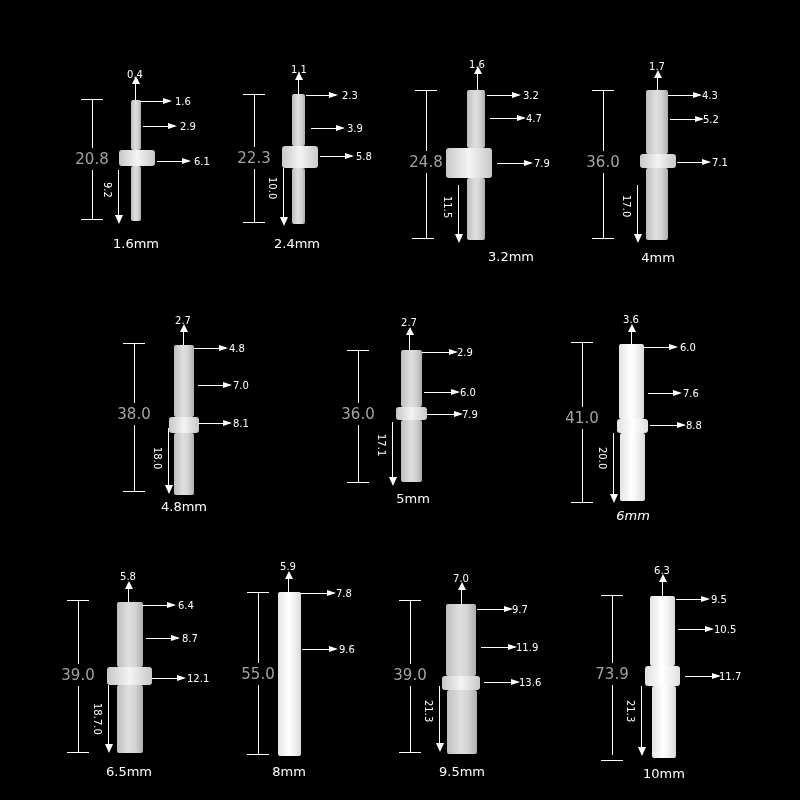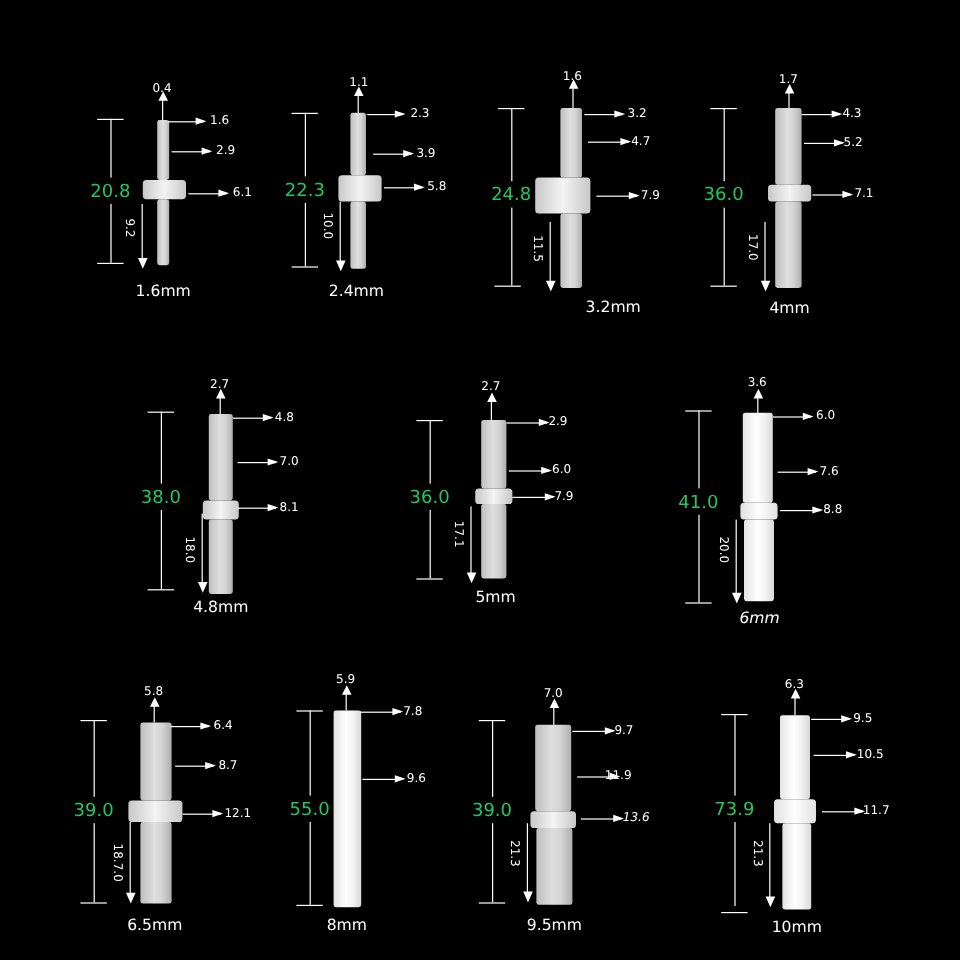--- a/index.html
+++ b/index.html
@@ -1,21 +1,21 @@
 <!DOCTYPE html>
 <html><head>
 <meta charset="utf-8">
 <style>
   html, body { margin:0; padding:0; background:#000; }
   body { width:800px; height:800px; position:relative; overflow:hidden;
          font-family:"DejaVu Sans", sans-serif; color:#fff; }
   .item { position:absolute; }
   .vline { position:absolute; width:1px; background:#fff; }
   .tick { position:absolute; height:1px; width:22px; background:#fff; }
-  .dimlabel { position:absolute; font-size:15px; color:#22c55e; background:#000; padding:2px 0; transform:translate(-50%,-50%); white-space:nowrap; }
+  .dimlabel { position:absolute; font-size:15px; color:#a3a3a3; background:#000; padding:2px 0; transform:translate(-50%,-50%); white-space:nowrap; }
   .body-part { position:absolute; background:linear-gradient(90deg,#cfcfcf 0%,#f2f2f2 45%,#e6e6e6 70%,#bdbdbd 100%); border-radius:2px; opacity:.92; }
   .body-part.opaque { background:linear-gradient(90deg,#e4e4e4 0%,#ffffff 45%,#f3f3f3 70%,#d8d8d8 100%); opacity:1; }
   .collar { position:absolute; background:linear-gradient(90deg,#c8c8c8,#f4f4f4 50%,#c8c8c8); border-radius:3px; }
   .harrow { position:absolute; height:1px; background:#fff; }
   .harrow::after { content:""; position:absolute; right:-2px; top:-3px; border-left:9px solid #fff; border-top:3.5px solid transparent; border-bottom:3.5px solid transparent; }
   .hlabel { position:absolute; font-size:10px; color:#fff; white-space:nowrap; transform:translateY(-50%); }
   .uparrow { position:absolute; width:1px; background:#fff; }
   .uparrow::before { content:""; position:absolute; top:-6px; left:-3.5px; border-bottom:8px solid #fff; border-left:4px solid transparent; border-right:4px solid transparent; }
   .toplabel { position:absolute; font-size:10px; color:#fff; transform:translateX(-50%); white-space:nowrap; }
   .downarrow { position:absolute; width:1px; background:#fff; }
@@ -215,23 +215,23 @@
   <div class="tick" style="left:399px;top:752px;"></div>
   <div class="dimlabel" style="left:410px;top:675px;">39.0</div>
   <div class="body-part" style="left:446px;top:604px;width:30px;height:72px;"></div>
   <div class="collar" style="left:442px;top:676px;width:38px;height:14px;"></div>
   <div class="body-part" style="left:447px;top:690px;width:30px;height:64px;"></div>
   <div class="uparrow" style="left:461px;top:588px;height:16px;"></div>
   <div class="toplabel" style="left:461px;top:573px;">7.0</div>
   <div class="harrow" style="left:477px;top:609px;width:34px;"></div>
   <div class="hlabel" style="left:512px;top:609px;">9.7</div>
   <div class="harrow" style="left:481px;top:647px;width:34px;"></div>
-  <div class="hlabel" style="left:504px;top:647px;">11.9</div>
+  <div class="hlabel" style="left:516px;top:647px;">11.9</div>
   <div class="harrow" style="left:484px;top:682px;width:34px;"></div>
-  <div class="hlabel" style="left:519px;top:682px;font-style:italic;">13.6</div>
+  <div class="hlabel" style="left:519px;top:682px;">13.6</div>
   <div class="downarrow" style="left:439px;top:686px;height:60px;"></div>
   <div class="rotlabel" style="left:434px;top:700px;">21.3</div>
   <div class="caption" style="left:462px;top:764px;">9.5mm</div>
 </div>
 
 <div class="item">
   <div class="vline" style="left:612px;top:595px;height:160px;"></div>
   <div class="tick" style="left:601px;top:595px;"></div>
   <div class="tick" style="left:601px;top:760px;"></div>
   <div class="dimlabel" style="left:612px;top:674px;">73.9</div>

